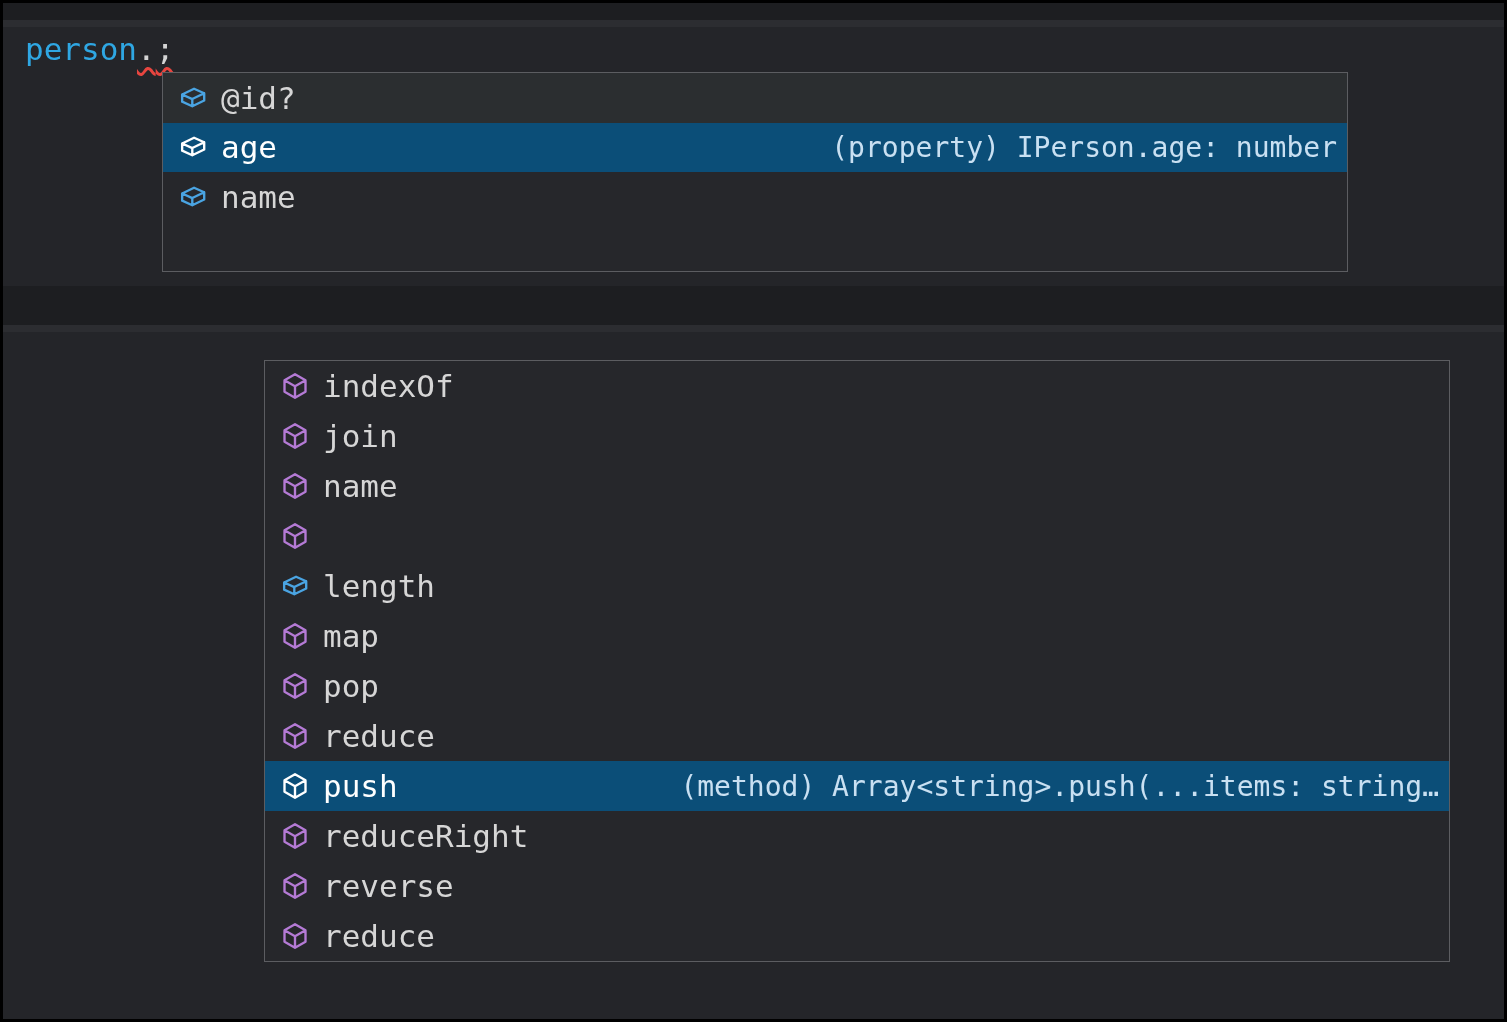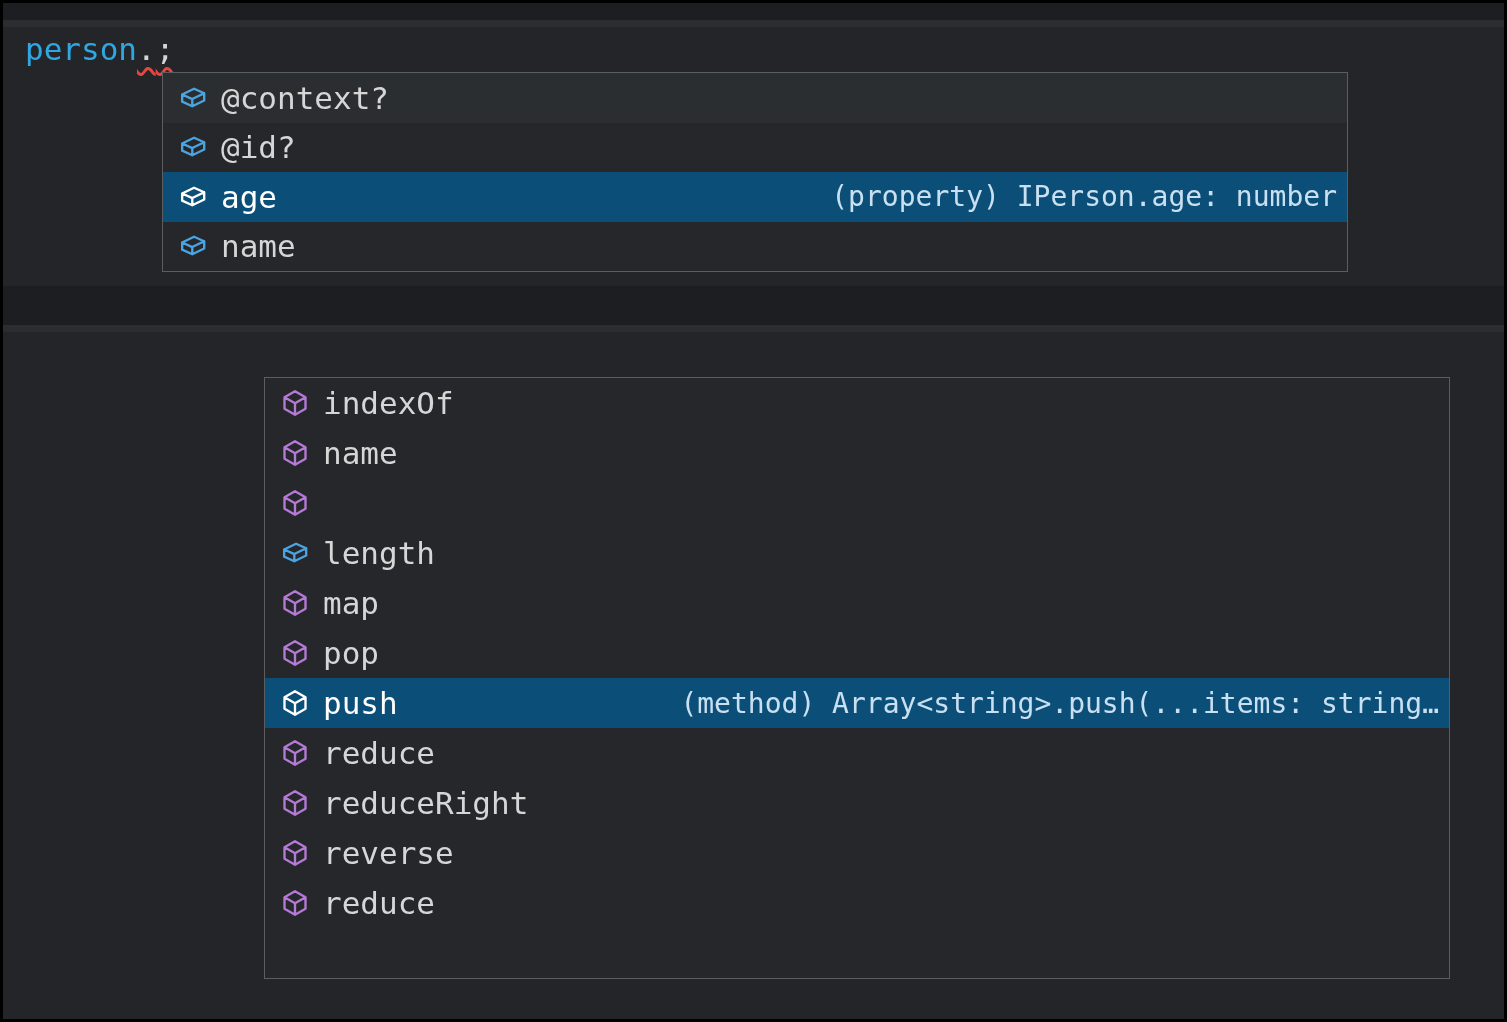--- a/index.html
+++ b/index.html
@@ -63,28 +63,20 @@
 
   <div class="code-line" style="top:24px;"><span class="ident">person</span><span class="punct err">.</span><span class="punct err">;</span></div>
 
   <div class="suggest" id="suggest1" style="left:159px;top:69px;width:1186px;height:200px;">
       <div class="row">
         <span class="icon kind-field">
           <svg viewBox="0 0 16 16" fill="none">
             <path d="M1.8 6.0 L8.6 2.7 L14.4 5.3 L14.4 9.4 L7.6 12.7 L1.8 10.1 Z M1.8 6.0 L7.6 8.6 M7.6 8.6 L14.4 5.3 M7.6 8.6 L7.6 12.7" stroke-width="1.35" stroke-linejoin="round" stroke-linecap="round"></path>
           </svg>
         </span>
-        <span class="label">@context?</span>
-      </div>
-      <div class="row">
-        <span class="icon kind-field">
-          <svg viewBox="0 0 16 16" fill="none">
-            <path d="M1.8 6.0 L8.6 2.7 L14.4 5.3 L14.4 9.4 L7.6 12.7 L1.8 10.1 Z M1.8 6.0 L7.6 8.6 M7.6 8.6 L14.4 5.3 M7.6 8.6 L7.6 12.7" stroke-width="1.35" stroke-linejoin="round" stroke-linecap="round"></path>
-          </svg>
-        </span>
         <span class="label">@id?</span>
       </div>
       <div class="row selected">
         <span class="icon kind-field">
           <svg viewBox="0 0 16 16" fill="none">
             <path d="M1.8 6.0 L8.6 2.7 L14.4 5.3 L14.4 9.4 L7.6 12.7 L1.8 10.1 Z M1.8 6.0 L7.6 8.6 M7.6 8.6 L14.4 5.3 M7.6 8.6 L7.6 12.7" stroke-width="1.35" stroke-linejoin="round" stroke-linecap="round"></path>
           </svg>
         </span>
         <span class="label">age</span>
         <span class="detail">(property) IPerson.age: number</span>
@@ -93,28 +85,36 @@
         <span class="icon kind-field">
           <svg viewBox="0 0 16 16" fill="none">
             <path d="M1.8 6.0 L8.6 2.7 L14.4 5.3 L14.4 9.4 L7.6 12.7 L1.8 10.1 Z M1.8 6.0 L7.6 8.6 M7.6 8.6 L14.4 5.3 M7.6 8.6 L7.6 12.7" stroke-width="1.35" stroke-linejoin="round" stroke-linecap="round"></path>
           </svg>
         </span>
         <span class="label">name</span>
       </div>
     </div>
 
 
-  <div class="suggest" id="suggest2" style="left:261px;top:374px;width:1186px;height:602px;">
+  <div class="suggest" id="suggest2" style="left:261px;top:357px;width:1186px;height:602px;">
       <div class="row">
         <span class="icon kind-method">
           <svg viewBox="0 0 16 16" fill="none">
             <path d="M8 1.3 L14 4.75 L14 11.25 L8 14.7 L2 11.25 L2 4.75 Z M2 4.75 L8 8.2 M8 8.2 L14 4.75 M8 8.2 L8 14.7" stroke-width="1.35" stroke-linejoin="round" stroke-linecap="round"></path>
           </svg>
         </span>
         <span class="label">indexOf</span>
+      </div>
+      <div class="row">
+        <span class="icon kind-method">
+          <svg viewBox="0 0 16 16" fill="none">
+            <path d="M8 1.3 L14 4.75 L14 11.25 L8 14.7 L2 11.25 L2 4.75 Z M2 4.75 L8 8.2 M8 8.2 L14 4.75 M8 8.2 L8 14.7" stroke-width="1.35" stroke-linejoin="round" stroke-linecap="round"></path>
+          </svg>
+        </span>
+        <span class="label">join</span>
       </div>
       <div class="row">
         <span class="icon kind-method">
           <svg viewBox="0 0 16 16" fill="none">
             <path d="M8 1.3 L14 4.75 L14 11.25 L8 14.7 L2 11.25 L2 4.75 Z M2 4.75 L8 8.2 M8 8.2 L14 4.75 M8 8.2 L8 14.7" stroke-width="1.35" stroke-linejoin="round" stroke-linecap="round"></path>
           </svg>
         </span>
         <span class="label">name</span>
       </div>
       <div class="row">
@@ -141,36 +141,36 @@
         <span class="label">map</span>
       </div>
       <div class="row">
         <span class="icon kind-method">
           <svg viewBox="0 0 16 16" fill="none">
             <path d="M8 1.3 L14 4.75 L14 11.25 L8 14.7 L2 11.25 L2 4.75 Z M2 4.75 L8 8.2 M8 8.2 L14 4.75 M8 8.2 L8 14.7" stroke-width="1.35" stroke-linejoin="round" stroke-linecap="round"></path>
           </svg>
         </span>
         <span class="label">pop</span>
       </div>
+      <div class="row">
+        <span class="icon kind-method">
+          <svg viewBox="0 0 16 16" fill="none">
+            <path d="M8 1.3 L14 4.75 L14 11.25 L8 14.7 L2 11.25 L2 4.75 Z M2 4.75 L8 8.2 M8 8.2 L14 4.75 M8 8.2 L8 14.7" stroke-width="1.35" stroke-linejoin="round" stroke-linecap="round"></path>
+          </svg>
+        </span>
+        <span class="label">reduce</span>
+      </div>
       <div class="row selected">
         <span class="icon kind-method">
           <svg viewBox="0 0 16 16" fill="none">
             <path d="M8 1.3 L14 4.75 L14 11.25 L8 14.7 L2 11.25 L2 4.75 Z M2 4.75 L8 8.2 M8 8.2 L14 4.75 M8 8.2 L8 14.7" stroke-width="1.35" stroke-linejoin="round" stroke-linecap="round"></path>
           </svg>
         </span>
         <span class="label">push</span>
         <span class="detail">(method) Array&lt;string&gt;.push(...items: string…</span>
-      </div>
-      <div class="row">
-        <span class="icon kind-method">
-          <svg viewBox="0 0 16 16" fill="none">
-            <path d="M8 1.3 L14 4.75 L14 11.25 L8 14.7 L2 11.25 L2 4.75 Z M2 4.75 L8 8.2 M8 8.2 L14 4.75 M8 8.2 L8 14.7" stroke-width="1.35" stroke-linejoin="round" stroke-linecap="round"></path>
-          </svg>
-        </span>
-        <span class="label">reduce</span>
       </div>
       <div class="row">
         <span class="icon kind-method">
           <svg viewBox="0 0 16 16" fill="none">
             <path d="M8 1.3 L14 4.75 L14 11.25 L8 14.7 L2 11.25 L2 4.75 Z M2 4.75 L8 8.2 M8 8.2 L14 4.75 M8 8.2 L8 14.7" stroke-width="1.35" stroke-linejoin="round" stroke-linecap="round"></path>
           </svg>
         </span>
         <span class="label">reduceRight</span>
       </div>
       <div class="row">

